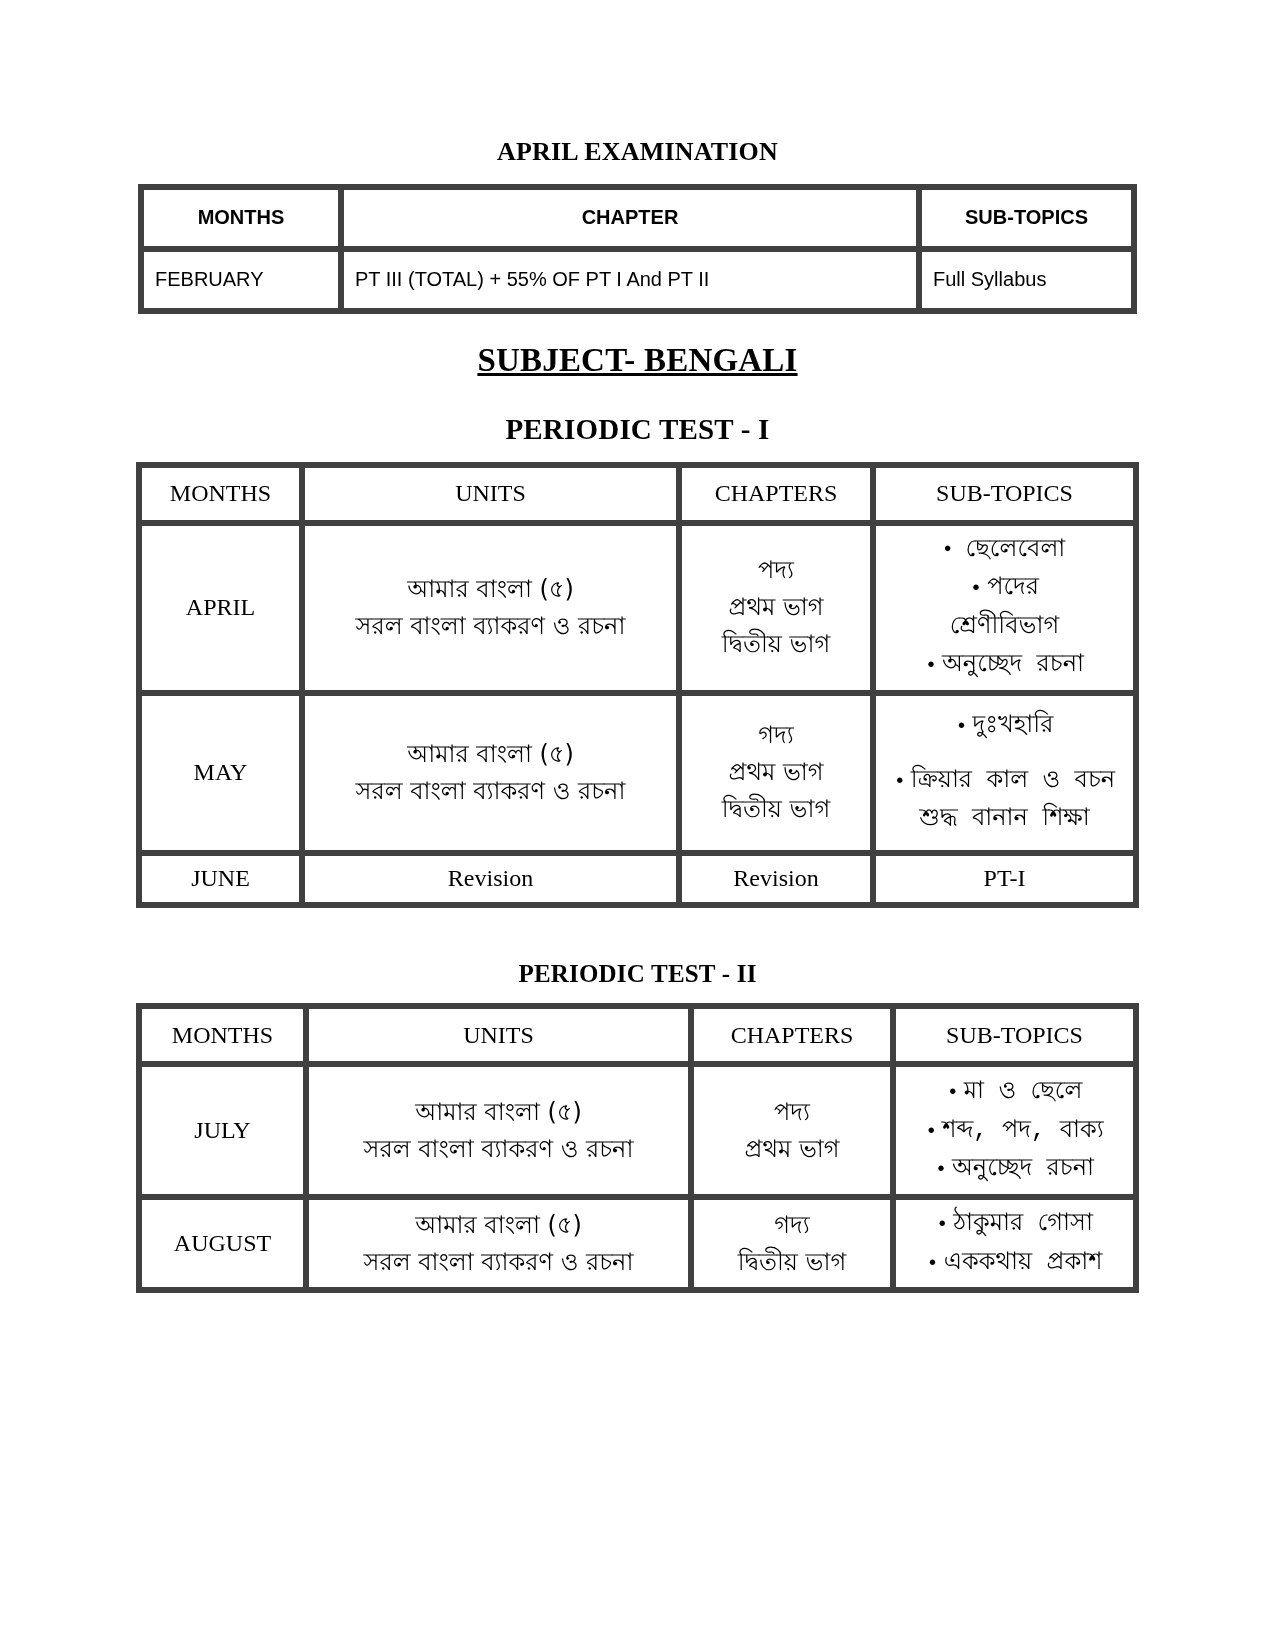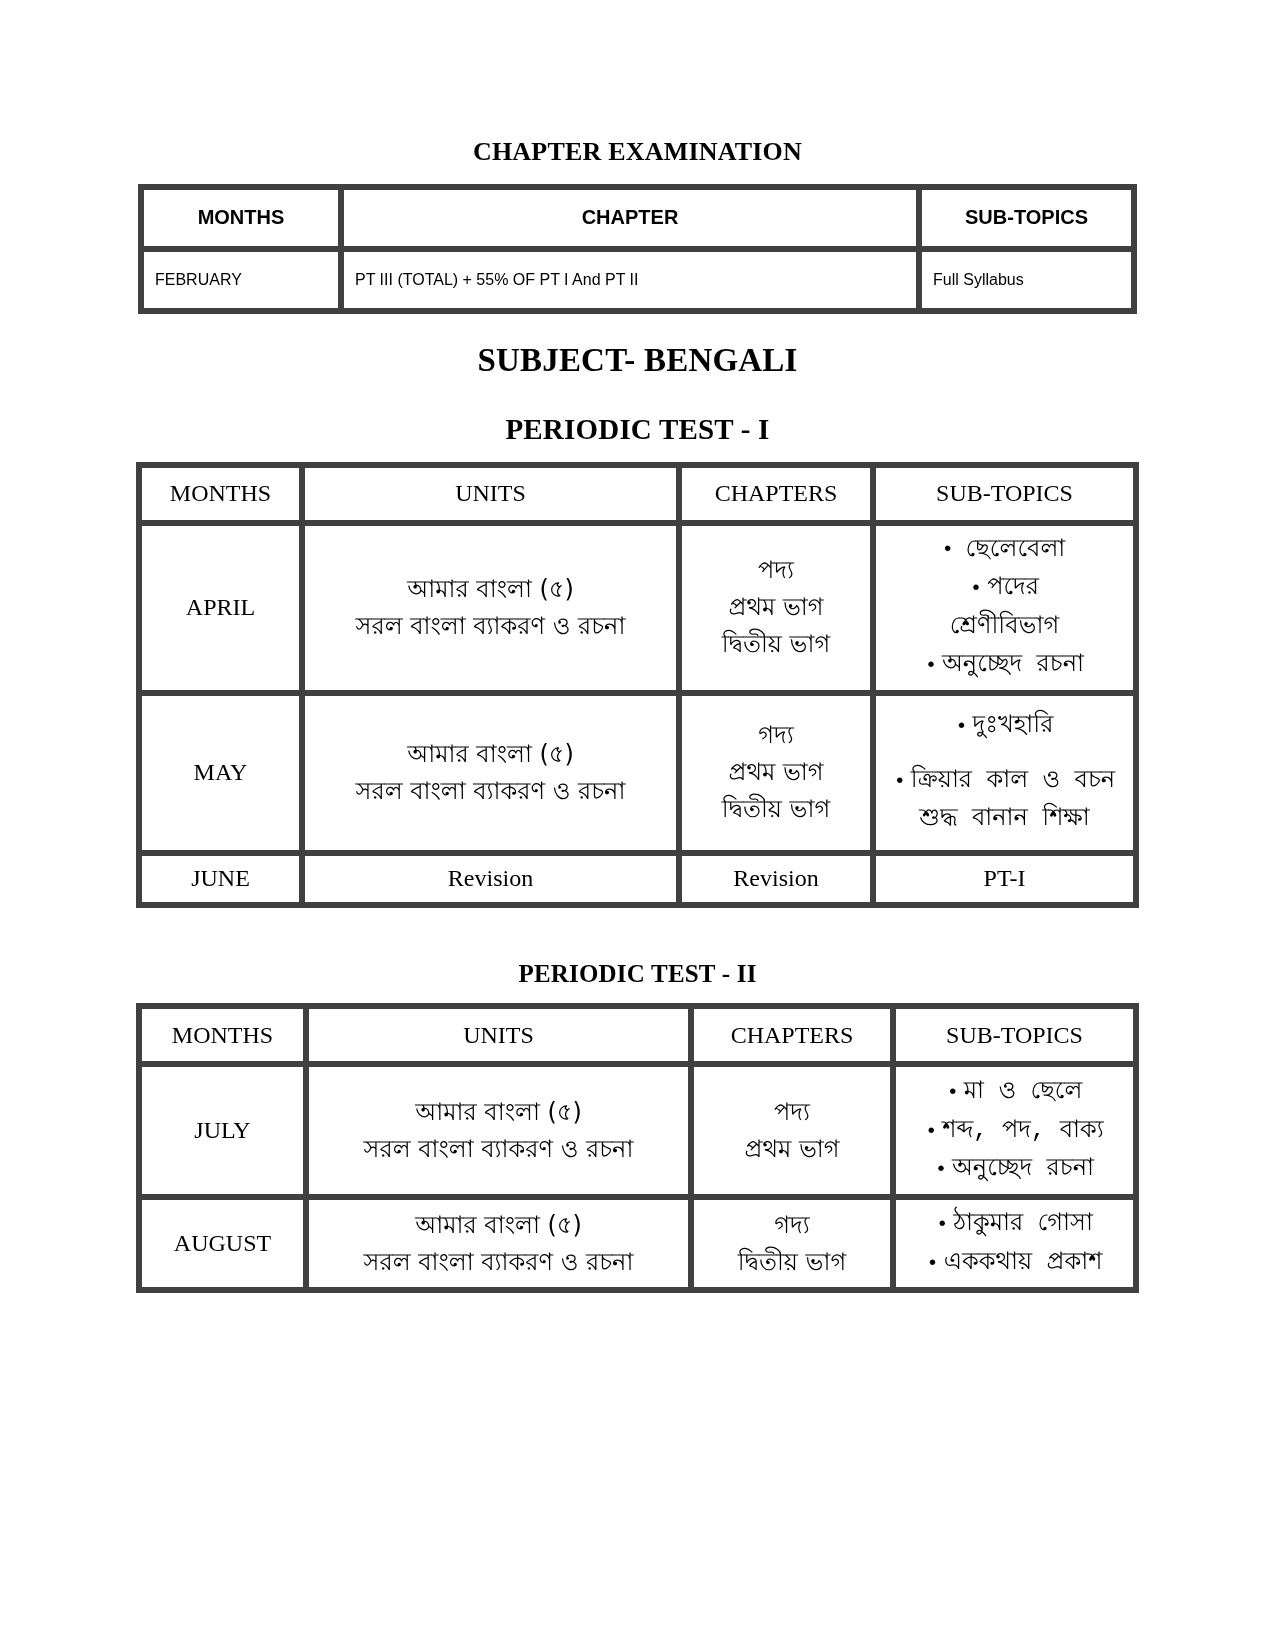--- a/index.html
+++ b/index.html
@@ -35,20 +35,21 @@
     margin: 0;
     padding-top: 138px;
     padding-bottom: 0;
     line-height: 1.1;
   }
   .heading-subject {
     font-size: 33px;
     padding-top: 28px;
     padding-bottom: 0;
     line-height: 1.1;
+    text-decoration: underline;
   }
   .heading-pt {
     font-size: 29px;
     padding-top: 36px;
     padding-bottom: 0;
     line-height: 1.1;
   }
   .heading-pt2 {
     font-size: 25px;
     padding-top: 52px;
@@ -77,21 +78,21 @@
   }
   .tbl-annual th {
     text-align: center;
     font-weight: bold;
     font-size: 20px;
     height: 62px;
     font-stretch: condensed;
   }
   .tbl-annual td {
     text-align: left;
-    font-size: 16px;
+    font-size: 20px;
     height: 62px;
     font-stretch: condensed;
     padding-left: 11px;
   }
   .tbl-annual .col-months  { width: 200px; }
   .tbl-annual .col-chapter { width: 578px; }
   .tbl-annual .col-subs    { width: 215px; }
 
   
   .tbl-pt {
@@ -155,21 +156,21 @@
     font-size: 20px;
     margin-right: 5px;
   }
   .nobullet { display: block; }
 </style>
 </head>
 <body>
 
 <div class="page">
 
-  <div class="heading heading-annual">CHAPTER EXAMINATION</div>
+  <div class="heading heading-annual">APRIL EXAMINATION</div>
 
   <table class="tbl tbl-annual">
     <colgroup>
       <col class="col-months">
         <col class="col-chapter">
         <col class="col-subs">
     </colgroup>
     <thead>
       <tr>
         <th>MONTHS</th>

